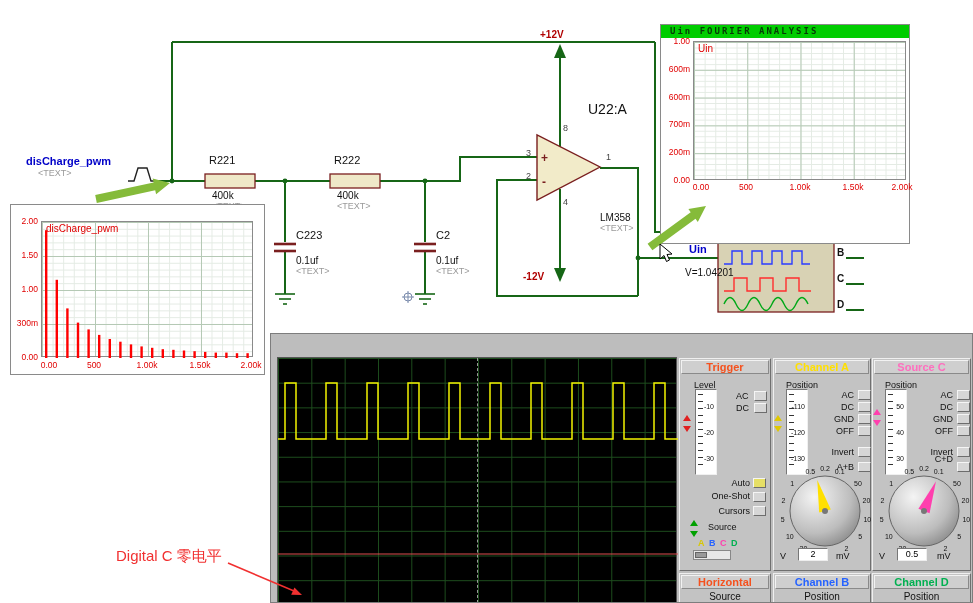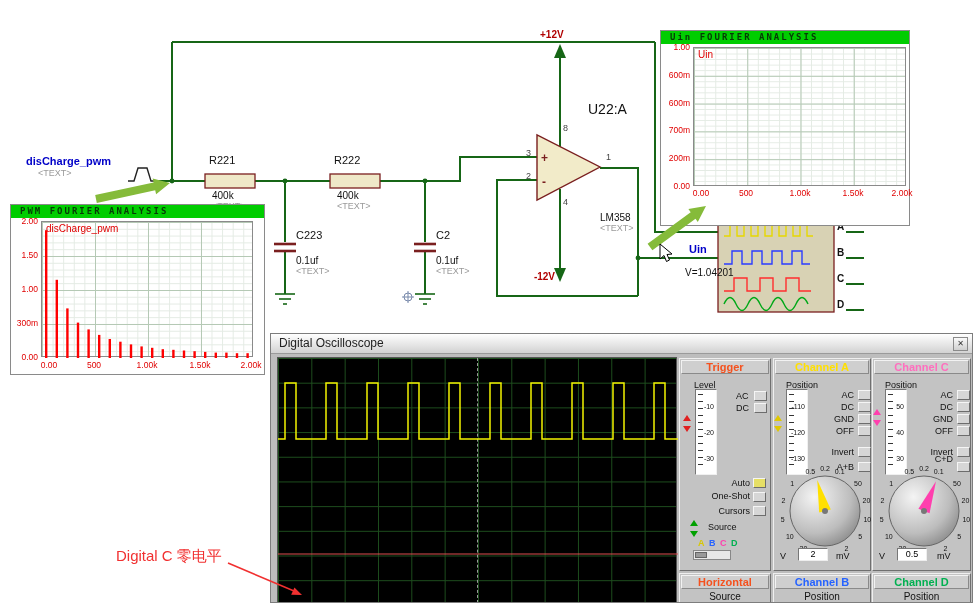--- a/index.html
+++ b/index.html
@@ -167,32 +167,31 @@
 
   <span class="lbl" style="left:588px;top:101px;font-size:14px;z-index:2">U22:A</span>
   <span class="lbl val" style="left:600px;top:212px;z-index:2">LM358</span>
   <span class="lbl sub" style="left:600px;top:223px;z-index:2">&lt;TEXT&gt;</span>
   <span class="lbl pin" style="left:526px;top:148px;z-index:2">3</span>
   <span class="lbl pin" style="left:526px;top:171px;z-index:2">2</span>
   <span class="lbl pin" style="left:606px;top:152px;z-index:2">1</span>
   <span class="lbl pin" style="left:563px;top:123px;z-index:2">8</span>
   <span class="lbl pin" style="left:563px;top:197px;z-index:2">4</span>
   <span class="lbl pwr" style="left:540px;top:29px;z-index:2">+12V</span>
-  <span class="lbl pwr" style="left:523px;top:271px;width:32px;text-align:right;z-index:2">-12V</span>
+  <span class="lbl pwr" style="left:523px;top:271px;width:32px;z-index:2">-12V</span>
 
   <span class="lbl net" style="left:689px;top:243px;z-index:2">Uin</span>
   <span class="lbl" style="left:685px;top:267px;font-size:10px;z-index:2">V=1.04201</span>
 
   <span class="lbl" style="left:837px;top:221px;font-size:10px;font-weight:bold;z-index:2">A</span>
   <span class="lbl" style="left:837px;top:247px;font-size:10px;font-weight:bold;z-index:2">B</span>
   <span class="lbl" style="left:837px;top:273px;font-size:10px;font-weight:bold;z-index:2">C</span>
   <span class="lbl" style="left:837px;top:299px;font-size:10px;font-weight:bold;z-index:2">D</span>
 
   <div class="fftwin" style="left:10px;top:204px;width:255px;height:171px">
-    <div class="ffthead">PWM FOURIER ANALYSIS</div>
     <div class="fftplot" style="left:30px;top:16px;width:212px;height:136px">
       <svg id="pwm-bars" width="212" height="136">
           <rect x="3.0" y="8.2" width="2.4" height="127.8" fill="#ff0000"></rect>
           <rect x="13.6" y="57.8" width="2.4" height="78.2" fill="#ff0000"></rect>
           <rect x="24.2" y="86.4" width="2.4" height="49.6" fill="#ff0000"></rect>
           <rect x="34.8" y="100.6" width="2.4" height="35.4" fill="#ff0000"></rect>
           <rect x="45.4" y="107.4" width="2.4" height="28.6" fill="#ff0000"></rect>
           <rect x="56.0" y="112.9" width="2.4" height="23.1" fill="#ff0000"></rect>
           <rect x="66.6" y="117.0" width="2.4" height="19.0" fill="#ff0000"></rect>
           <rect x="77.2" y="119.7" width="2.4" height="16.3" fill="#ff0000"></rect>
@@ -216,44 +215,40 @@
     <span class="ytick" style="top:80px">1.00</span>
     <span class="ytick" style="top:114px">300m</span>
     <span class="ytick" style="top:148px">0.00</span>
     <span class="xtick" style="left:38px">0.00</span>
     <span class="xtick" style="left:83px">500</span>
     <span class="xtick" style="left:136px">1.00k</span>
     <span class="xtick" style="left:189px">1.50k</span>
     <span class="xtick" style="left:240px">2.00k</span>
   </div>
 
-  <div class="fftwin uin" style="left:660px;top:30px;width:250px;height:196px">
+  <div class="fftwin uin" style="left:660px;top:24px;width:250px;height:220px">
     <div class="ffthead">Uin FOURIER ANALYSIS</div>
     <div class="fftplot" style="left:32px;top:16px;width:213px;height:139px;background-size:53.25px 27.8px,53.25px 27.8px,10.65px 5.56px,10.65px 5.56px">
       <svg id="uin-bars" width="213" height="139"></svg>
       <span class="fftlegend">Uin</span>
     </div>
     <span class="ytick" style="top:12px">1.00</span>
     <span class="ytick" style="top:40px">600m</span>
     <span class="ytick" style="top:68px">600m</span>
     <span class="ytick" style="top:95px">700m</span>
     <span class="ytick" style="top:123px">200m</span>
     <span class="ytick" style="top:151px">0.00</span>
     <span class="xtick" style="left:40px">0.00</span>
     <span class="xtick" style="left:85px">500</span>
     <span class="xtick" style="left:139px">1.00k</span>
     <span class="xtick" style="left:192px">1.50k</span>
     <span class="xtick" style="left:241px">2.00k</span>
   </div>
 
   <div id="scopewin" style="left:270px;top:333px;width:703px;height:270px">
-    <div class="osc-titlebar">
-      <span>Digital Oscilloscope</span>
-      <div class="osc-close"><span>✕</span></div>
-    </div>
 
     <div class="osc-screen">
       <div class="centerline"></div>
       <svg width="400" height="247">
         <polyline id="trace-a" fill="none" stroke="#f2f200" stroke-width="1.5" points="0,81 7,81 7,25 18,25 18,81 48,81 48,25 59,25 59,81 89,81 89,25 100,25 100,81 130,81 130,25 141,25 141,81 171,81 171,25 182,25 182,81 212,81 212,25 223,25 223,81 253,81 253,25 264,25 264,81 294,81 294,25 305,25 305,81 335,81 335,25 346,25 346,81 376,81 376,25 387,25 387,81 400,81"></polyline>
         <line id="trace-c" x1="0" x2="400" y1="196" y2="196" stroke="#e05050" stroke-width="1.2"></line>
       </svg>
     </div>
 
     <div class="sec" style="left:408px;top:24px;width:92px;height:213px">
@@ -335,21 +330,21 @@
           <span class="kslbl" style="left: 93.3px; top: 159.5px;">10</span>
           <span class="kslbl" style="left: 86.2px; top: 176.7px;">5</span>
           <span class="kslbl" style="left: 72.5px; top: 189.2px;">2</span>
         </div>
       <span class="slbl" style="left:6px;top:192px">V</span>
       <div class="valbox" style="left:24px;top:189px"><span>2</span></div>
       <span class="slbl" style="left:62px;top:192px">mV</span>
     </div>
 
     <div class="sec" style="left:601px;top:24px;width:99px;height:213px">
-      <div class="sechead" style="color:#ff6ebe">Channel C</div>
+      <div class="sechead" style="color:#ff6ebe">Source C</div>
       <span class="slbl" style="left:12px;top:21px">Position</span>
       <div class="vslider" style="left:12px;top:30px">
         <span class="stick" style="top:13px">50</span>
         <span class="stick" style="top:39px">40</span>
         <span class="stick" style="top:65px">30</span>
       </div>
       <div class="arrpair pink" style="left:0px;top:50px">
           <i class="tri-up"></i>
           <i class="tri-down"></i>
         </div>

